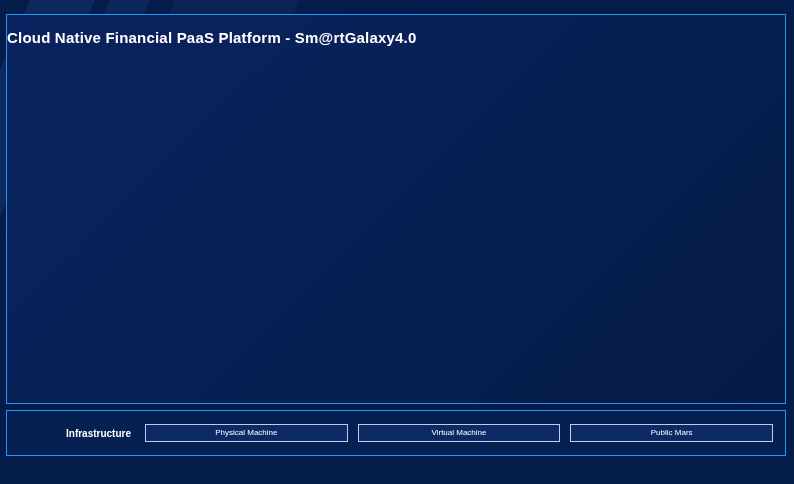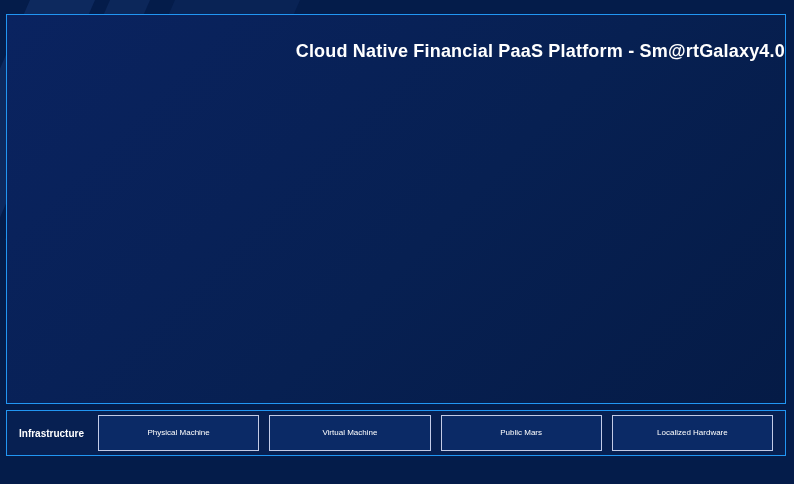--- a/index.html
+++ b/index.html
@@ -30,26 +30,26 @@
     position: absolute;
     left: 6px; top: 14px;
     width: 780px; height: 390px;
     box-sizing: border-box;
     border: 1.5px solid #2196f3;
     background: linear-gradient(135deg, #0a2360 0%, #072052 55%, #051b46 100%);
     z-index: 1;
   }
 
   .page-title {
-    text-align: right;
-    font-size: 18px;
+    text-align: left;
+    font-size: 15px;
     font-weight: bold;
     letter-spacing: .2px;
     color: #ffffff;
-    margin-top: 26px;
+    margin-top: 14px;
   }
 
   
   .frame-cyan {
     box-sizing: border-box;
     border: 1.2px solid #1e9ae0;
     background: #0a2a68;
   }
   .frame-light {
     box-sizing: border-box;
@@ -241,22 +241,23 @@
     padding: 0 12px;
     gap: 10px;
     z-index: 1;
   }
   .infra-label {
     font-size: 10px;
     font-weight: bold;
     color: #ffffff;
     white-space: nowrap;
     margin-right: 4px;
-  }
-  .row4 .chip { flex: 1; height: 36px; font-size: 8px; }
+    margin-left: 47px;
+  }
+  .row4 .chip { flex: 1; height: 18px; font-size: 8px; }
 </style>
 </head>
 <body>
 
 <svg class="deco" viewBox="0 0 330 240" preserveAspectRatio="none">
   <polygon points="30,0 95,0 -10,240 -75,240" fill="#15356f" opacity="0.55"></polygon>
   <polygon points="110,0 150,0 45,240 5,240" fill="#13316a" opacity="0.5"></polygon>
   <polygon points="175,0 300,0 195,240 70,240" fill="#102c63" opacity="0.45"></polygon>
 </svg>
 
@@ -368,14 +369,13 @@
     <div class="chip">Storage Driven</div>
     <div class="chip">Computing Driven</div>
   </div>
 </div>
 
 <div class="row4">
   <div class="infra-label">Infrastructure</div>
   <div class="chip">Physical Machine</div>
   <div class="chip">Virtual Machine</div>
   <div class="chip">Public Mars</div>
-  <div class="chip">Localized Hardware</div>
 </div>
 
 </body></html>

